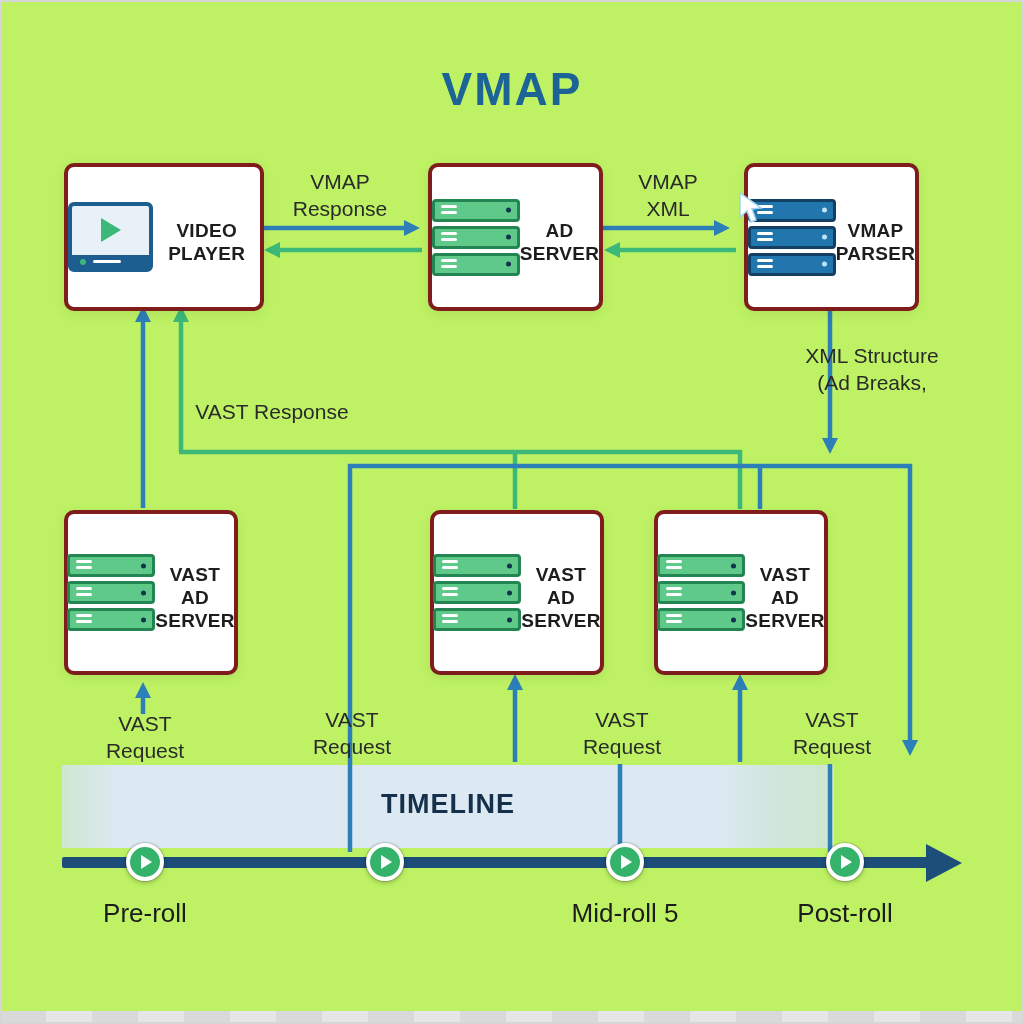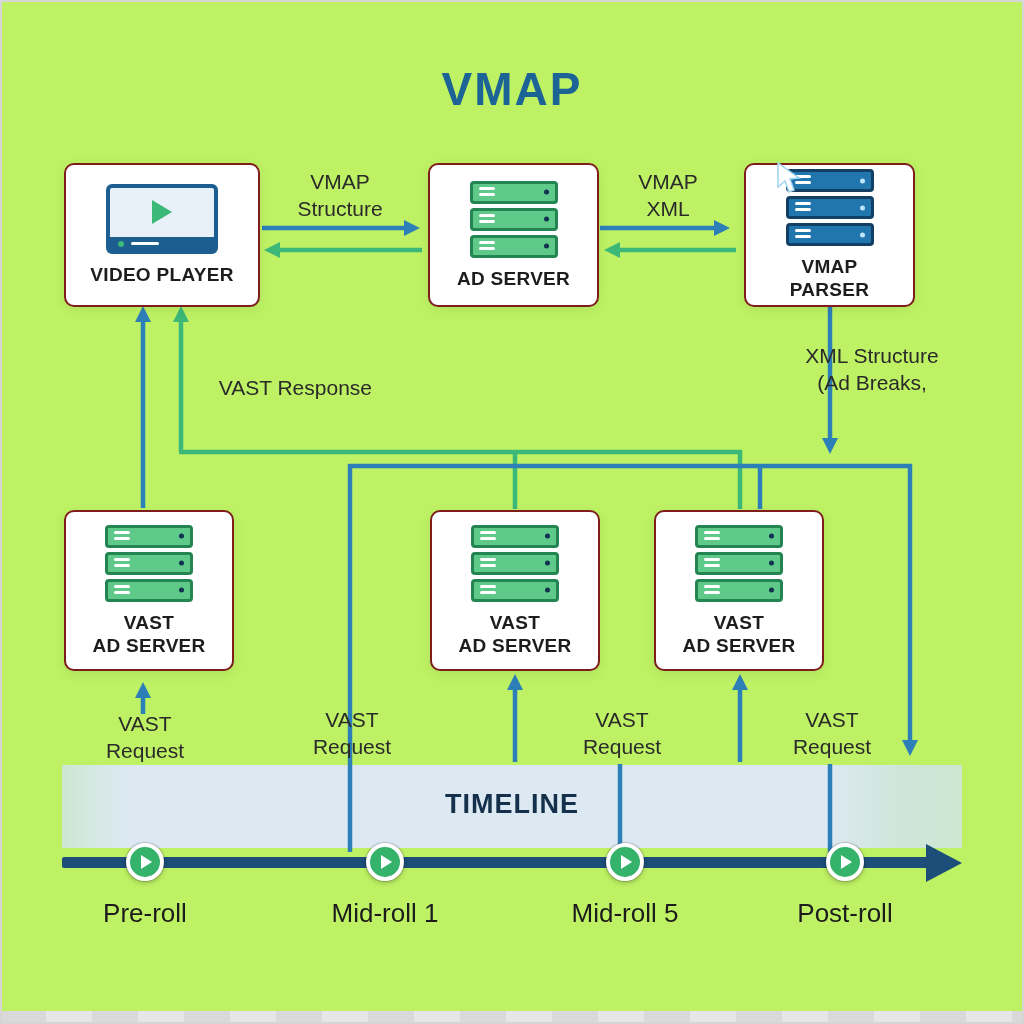--- a/index.html
+++ b/index.html
@@ -5,22 +5,22 @@
   html,body{margin:0;padding:0;background:#fff;}
   #stage{position:relative;width:1024px;height:1024px;background:#bef264;overflow:hidden;
          font-family:"Liberation Sans", sans-serif;}
   .frame{position:absolute;inset:0;border:2px solid #d6d6d6;pointer-events:none;z-index:50;}
 
   
   .title{position:absolute;left:0;right:0;top:62px;text-align:center;
          font-size:46px;font-weight:800;letter-spacing:2px;color:#1d6496;}
 
   
-  .node{position:absolute;background:#fff;border:2px solid #7f1d1d;border-radius:10px;
-        box-shadow:0 3px 12px rgba(0,0,0,.08);display:flex;flex-direction:column;
+  .node{position:absolute;background:#fff;border:4px solid #7f1d1d;border-radius:10px;
+        box-shadow:0 3px 12px rgba(0,0,0,.08);display:flex;flex-direction:row;
         align-items:center;justify-content:center;z-index:5;}
   .node-video{left:64px;top:163px;width:192px;height:140px;}
   .node-adserver{left:428px;top:163px;width:167px;height:140px;}
   .node-parser{left:744px;top:163px;width:167px;height:140px;}
   .node-vast1{left:64px;top:510px;width:166px;height:157px;}
   .node-vast2{left:430px;top:510px;width:166px;height:157px;}
   .node-vast3{left:654px;top:510px;width:166px;height:157px;}
   .box-label{font-size:19px;font-weight:700;color:#1d1d1d;text-align:center;
              line-height:23px;margin-top:9px;letter-spacing:.3px;}
 
@@ -44,29 +44,29 @@
   .srv-dot{position:absolute;right:6px;top:50%;transform:translateY(-50%);
            width:5px;height:5px;border-radius:50%;background:#12324e;}
   .srv-bar.blue .srv-dot{background:#bfe3f7;}
   .cursor{position:absolute;left:-12px;top:-8px;z-index:2;}
 
   
   .dlabel{position:absolute;text-align:center;font-size:21px;line-height:27px;
           color:#2a2a2a;font-weight:500;z-index:6;}
   .lbl-vmap-doc{left:270px;top:168px;width:140px;}
   .lbl-vmap-xml{left:598px;top:168px;width:140px;}
-  .lbl-vast-response{left:172px;top:374px;width:200px;text-align:right;}
+  .lbl-vast-response{left:172px;top:398px;width:200px;}
   .lbl-xml-structure{left:772px;top:342px;width:200px;}
   .lbl-req1{left:75px;top:710px;width:140px;}
   .lbl-req2{left:282px;top:706px;width:140px;}
   .lbl-req3{left:552px;top:706px;width:140px;}
   .lbl-req4{left:762px;top:706px;width:140px;}
 
   
-  .tl-band{position:absolute;left:62px;top:765px;width:900px;height:83px;z-index:1;
+  .tl-band{position:absolute;left:62px;top:765px;width:772px;height:83px;z-index:1;
            background:linear-gradient(90deg,#cde7d2 0%,#dce9f2 7%,#dce9f2 85%,#cfe5da 93%,#cde7d2 100%);}
   .tl-title{position:absolute;left:0;right:0;top:24px;text-align:center;
             font-size:27px;font-weight:800;color:#14304a;letter-spacing:1px;}
   .tl-line{position:absolute;left:62px;top:857px;width:866px;height:11px;
            background:#1c4e79;border-radius:2px;z-index:8;}
   .tl-arrowhead{position:absolute;left:926px;top:844px;width:0;height:0;z-index:8;
                 border-left:36px solid #1c4e79;border-top:19px solid transparent;
                 border-bottom:19px solid transparent;}
   .tl-marker{position:absolute;width:30px;height:30px;border-radius:50%;background:#35b36b;
              border:4px solid #fff;box-shadow:0 0 0 1px rgba(0,0,0,.15),0 2px 5px rgba(0,0,0,.25);
@@ -260,21 +260,21 @@
         </div>
     </div>
     <div class="box-label">
       <div>VAST</div>
       <div>AD SERVER</div>
     </div>
   </div>
 
   <div class="dlabel lbl-vmap-doc">
     <div>VMAP</div>
-    <div>Structure</div>
+    <div>Response</div>
   </div>
   <div class="dlabel lbl-vmap-xml">
     <div>VMAP</div>
     <div>XML</div>
   </div>
   <div class="dlabel lbl-vast-response">
     <div>VAST Response</div>
   </div>
   <div class="dlabel lbl-xml-structure">
     <div>XML Structure</div>
@@ -297,19 +297,18 @@
     <div>Request</div>
   </div>
 
   <div class="tl-line"></div>
   <div class="tl-arrowhead"></div>
   <div class="tl-marker mk1"></div>
   <div class="tl-marker mk2"></div>
   <div class="tl-marker mk3"></div>
   <div class="tl-marker mk4"></div>
   <div class="tl-mlabel ml1">Pre-roll</div>
-  <div class="tl-mlabel ml2">Mid-roll 1</div>
   <div class="tl-mlabel ml3">Mid-roll 5</div>
   <div class="tl-mlabel ml4">Post-roll</div>
 
   <div class="bottom-strip"></div>
   <div class="frame"></div>
 </div>
 
 </body></html>

